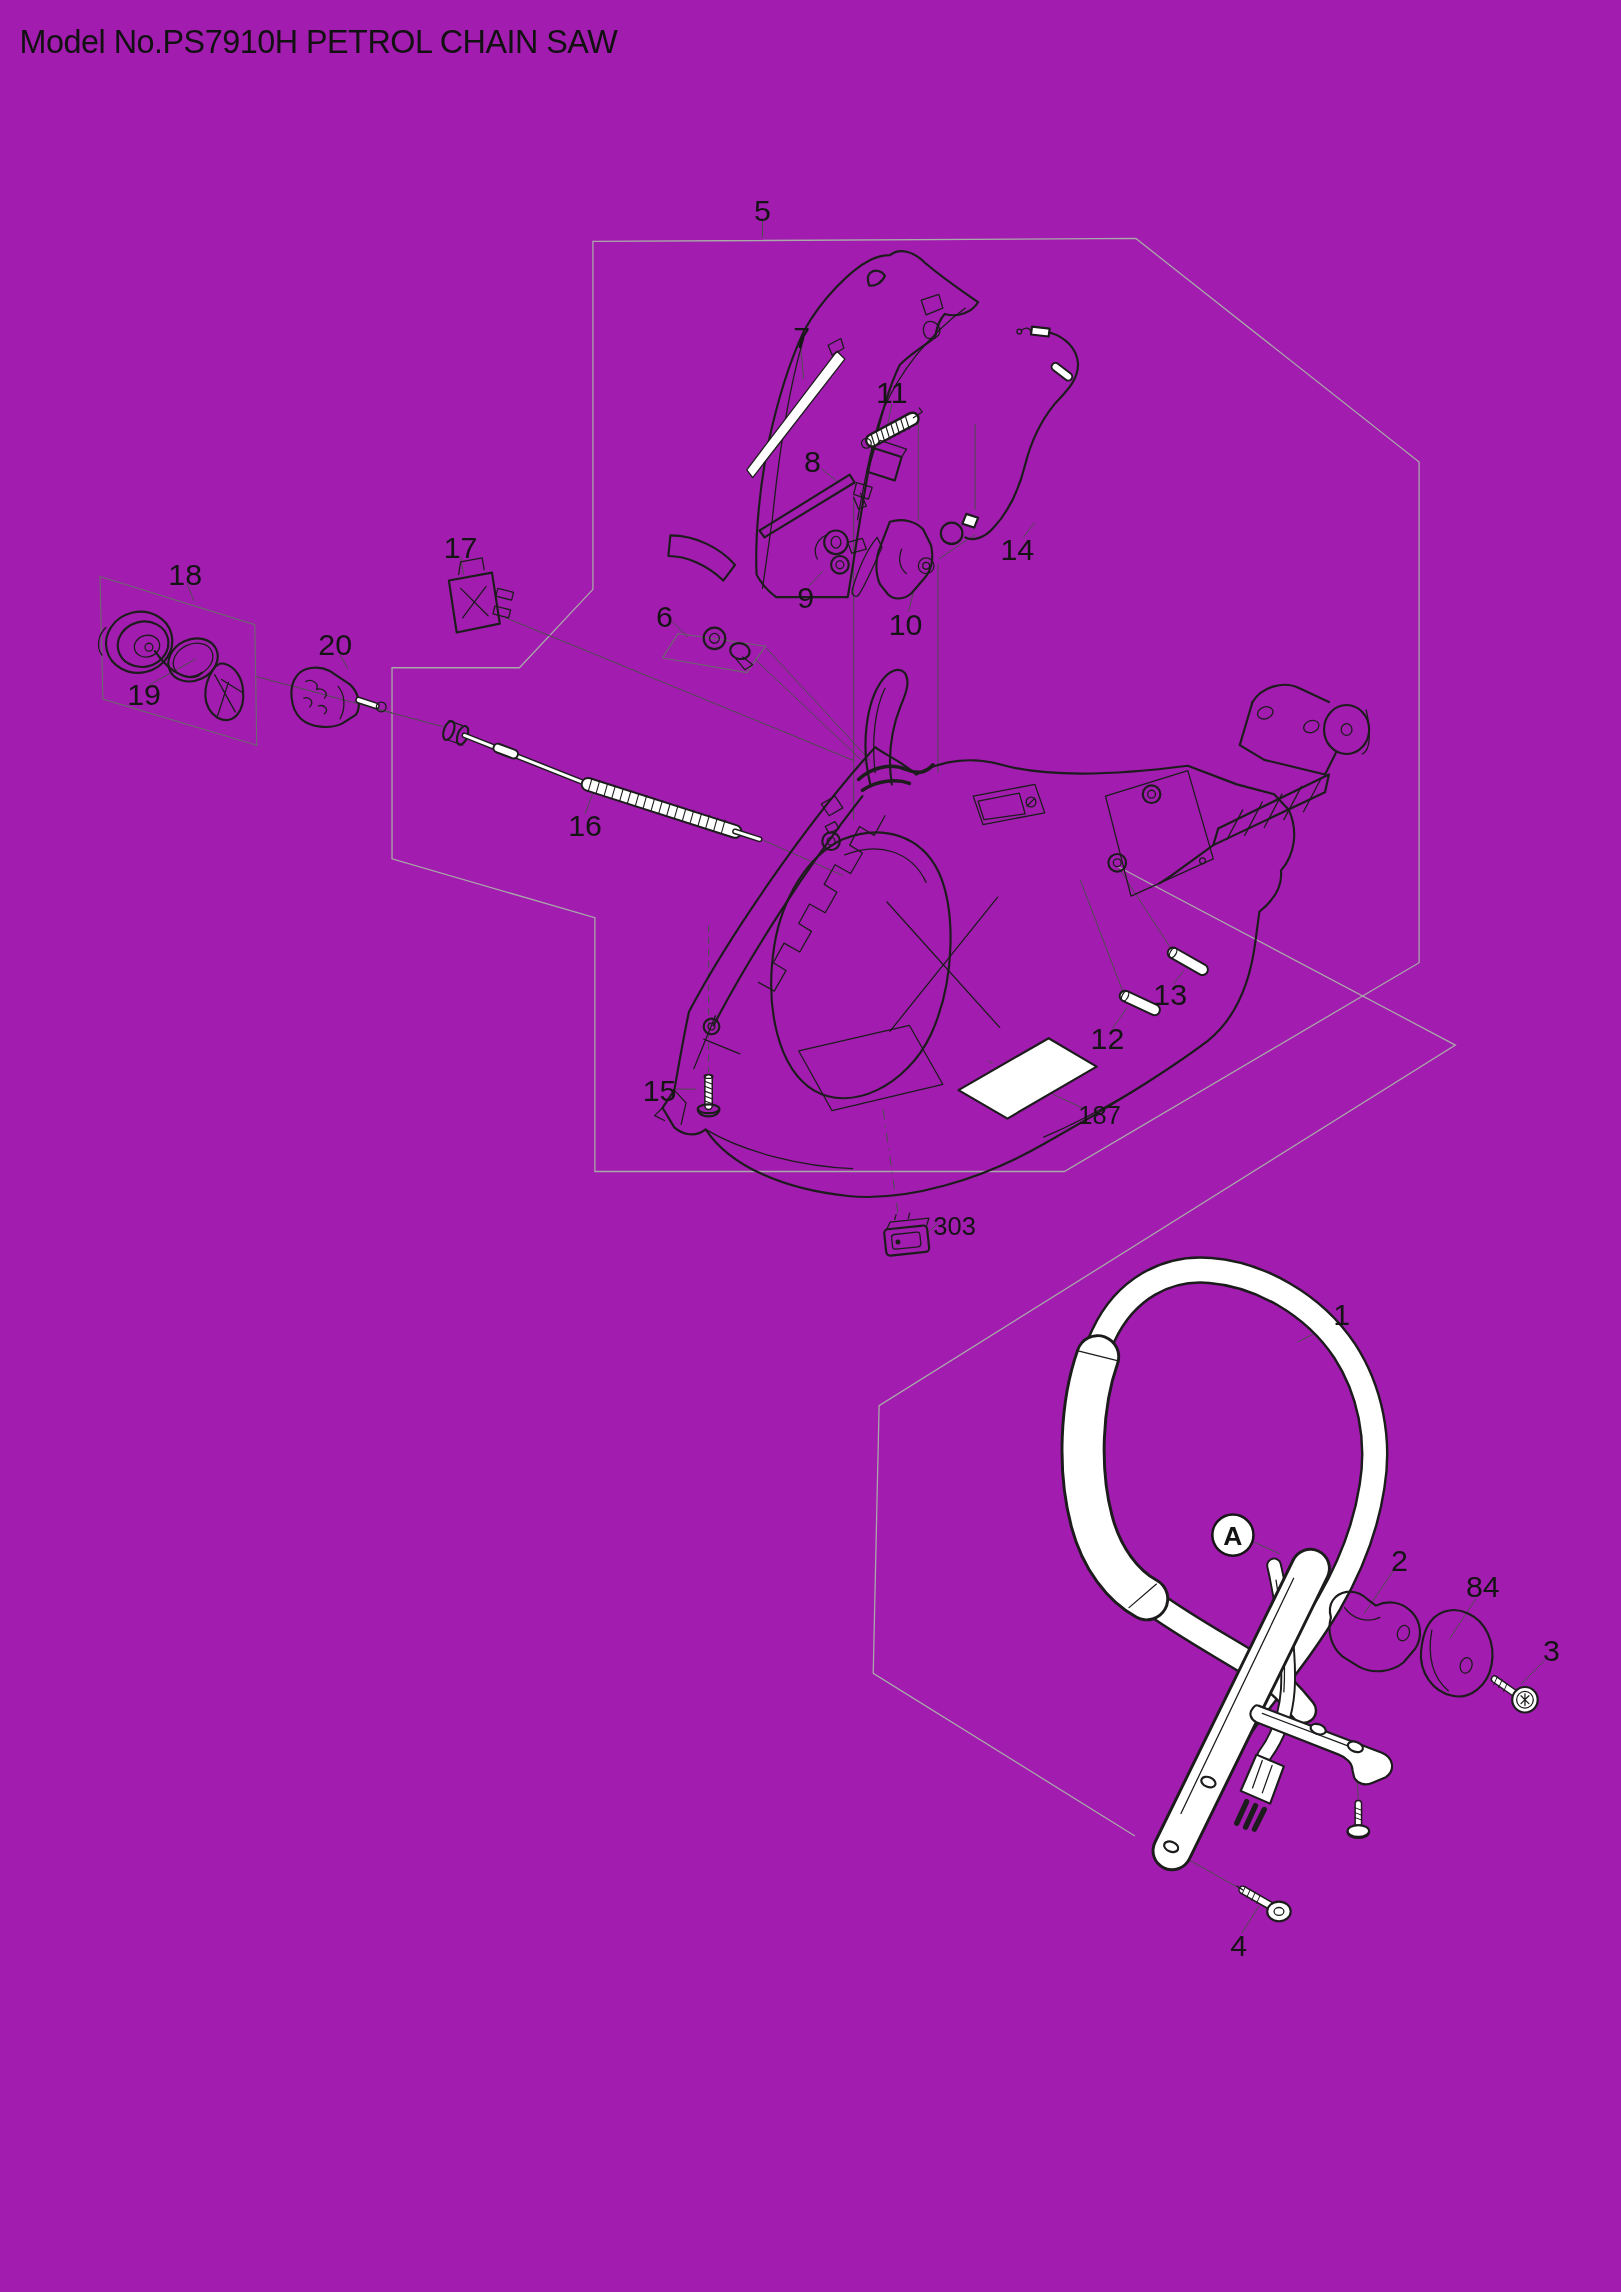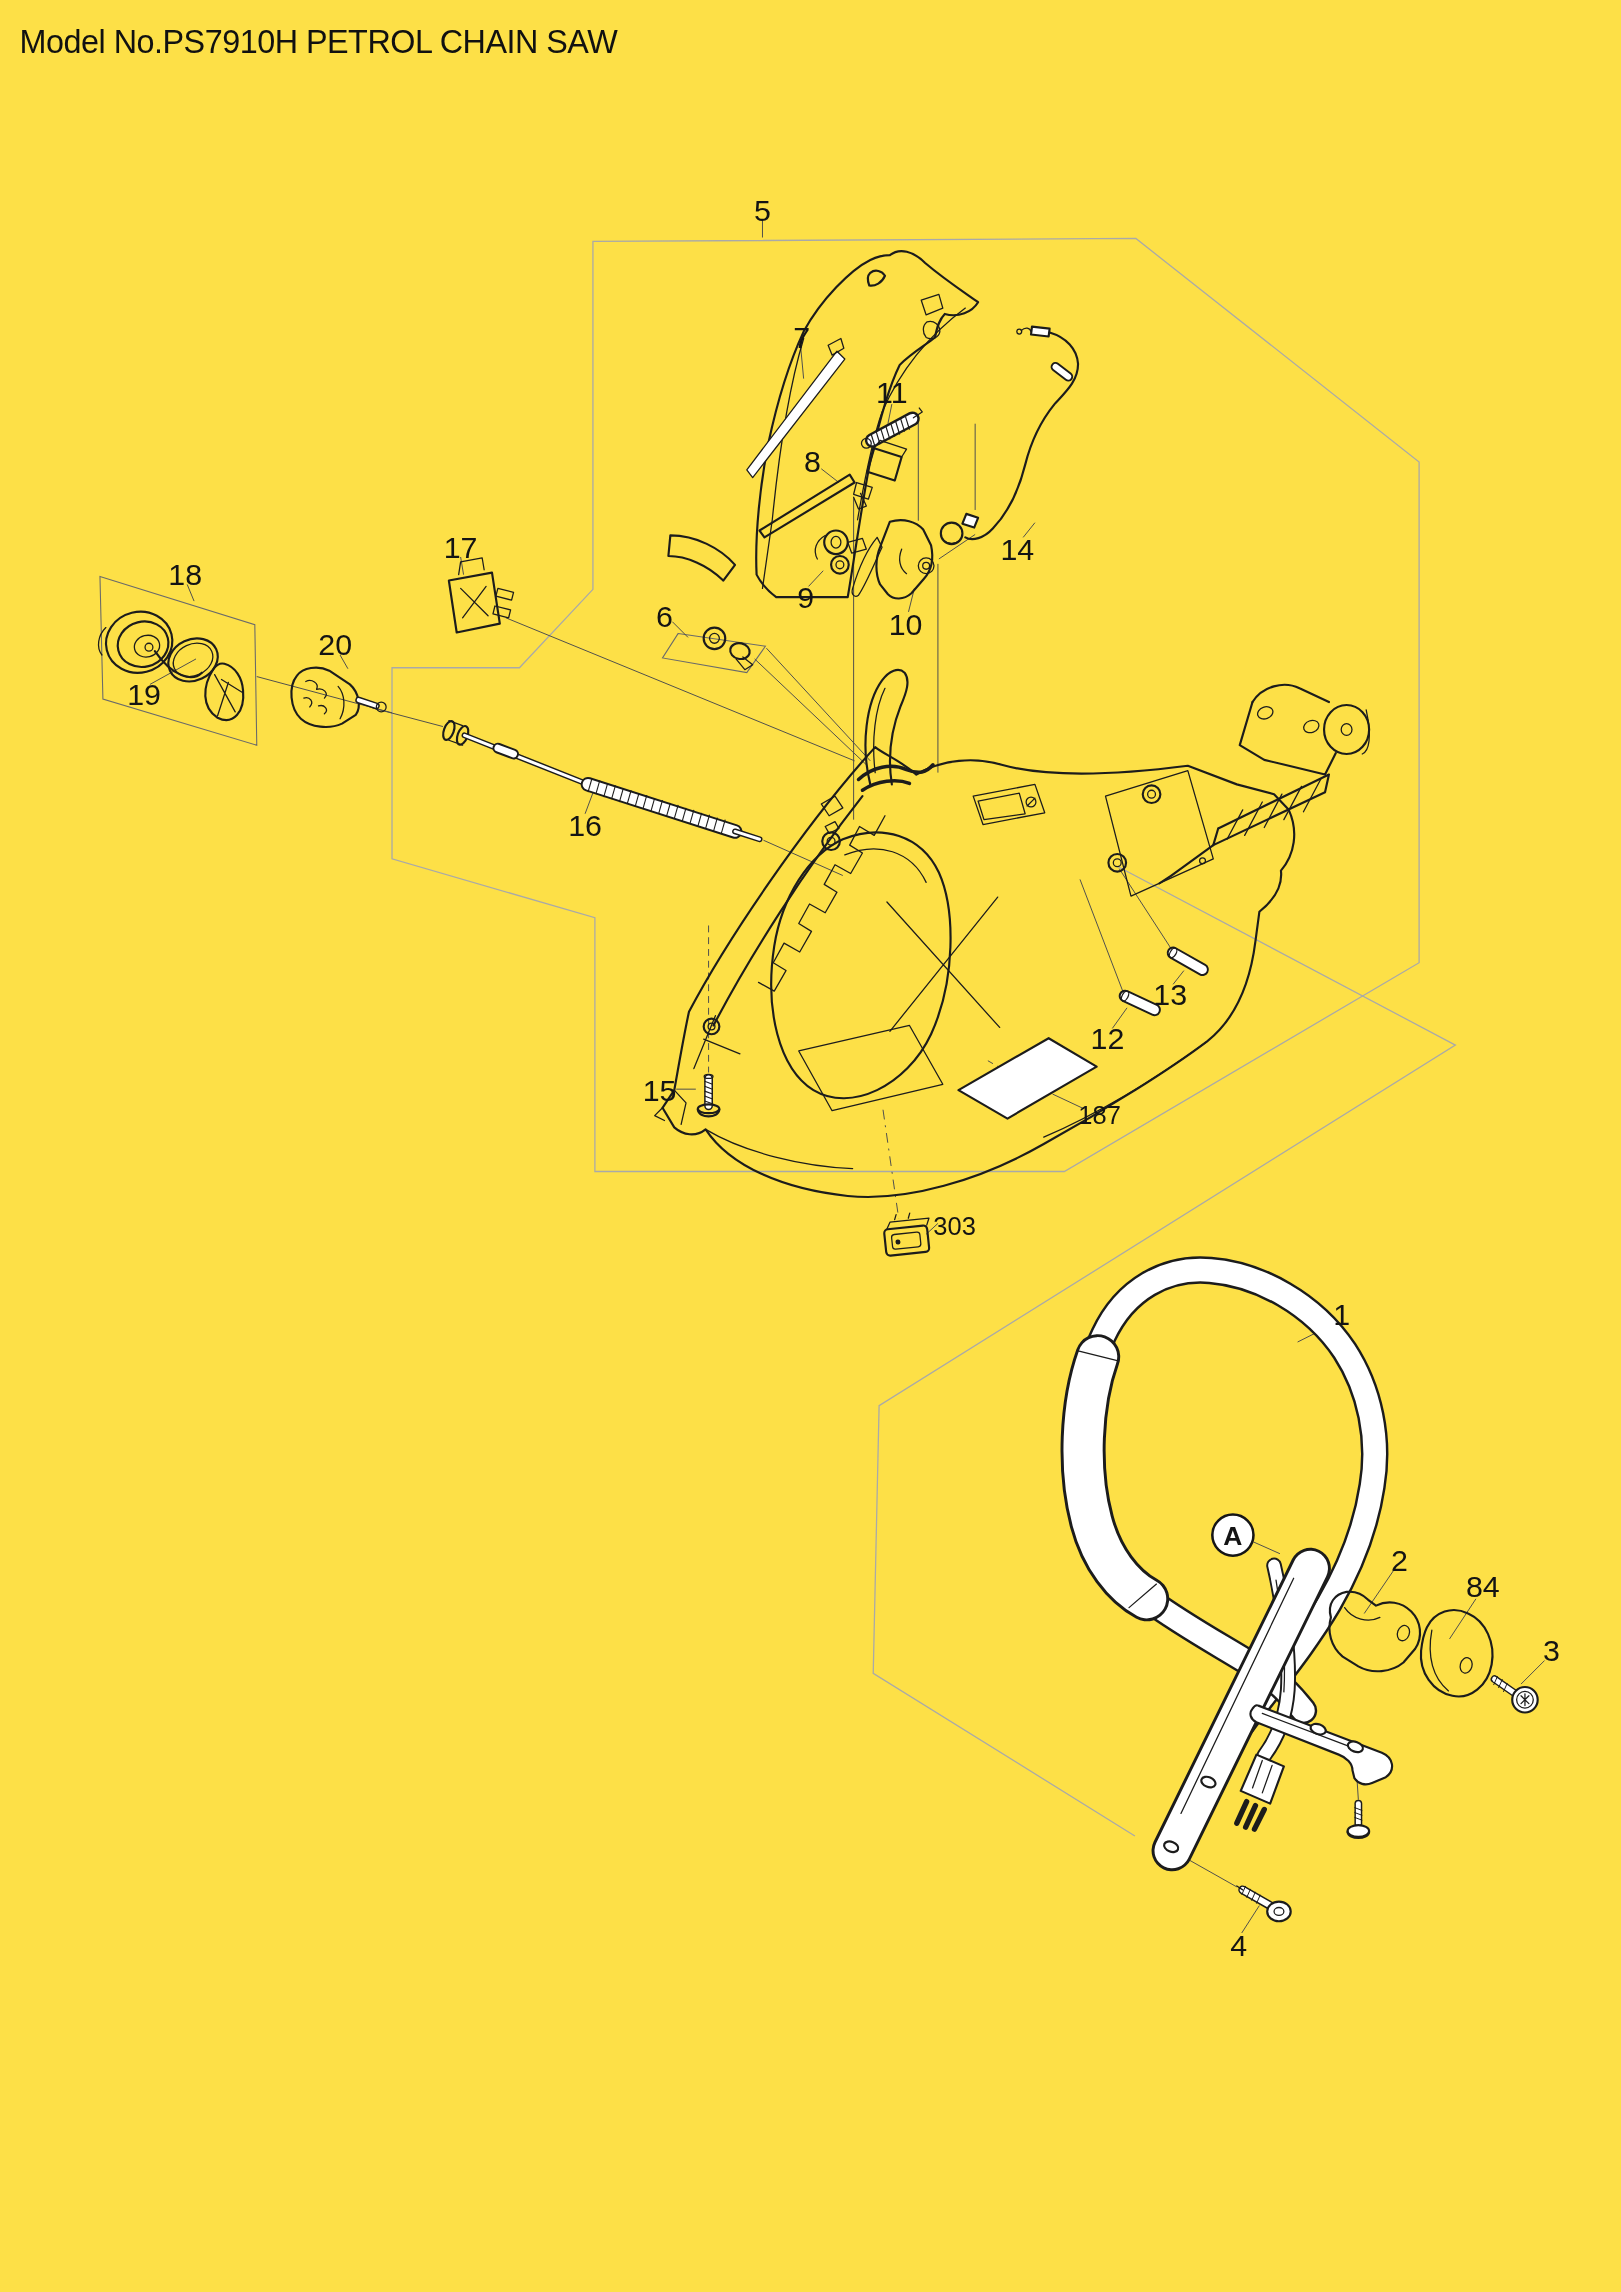--- a/index.html
+++ b/index.html
@@ -1,16 +1,16 @@
 <!DOCTYPE html>
 <html><head>
 <meta charset="utf-8">
 <style>
   html,body{margin:0;padding:0;background:#fff;}
-  .page{position:relative;width:1621px;height:2293px;background:#fde047;overflow:hidden;
+  .page{position:relative;width:1621px;height:2293px;background:#a21caf;overflow:hidden;
         font-family:"Liberation Sans",sans-serif;}
   svg{position:absolute;left:0;top:0;}
   .title{font-family:"Liberation Sans",sans-serif;font-size:33px;fill:#111;letter-spacing:-0.5px;}
   .callout{font-family:"Liberation Sans",sans-serif;font-size:31px;fill:#141414;
            text-anchor:middle;dominant-baseline:central;}
   .callout.small{font-size:26px;}
   .vmark{font-family:"Liberation Sans",sans-serif;font-size:27px;font-weight:bold;fill:#141414;
          text-anchor:middle;dominant-baseline:central;}
   .art{stroke:#1c1c1c;fill:none;stroke-width:2.2;stroke-linecap:round;stroke-linejoin:round;}
   .art.thin{stroke-width:1.3;}

